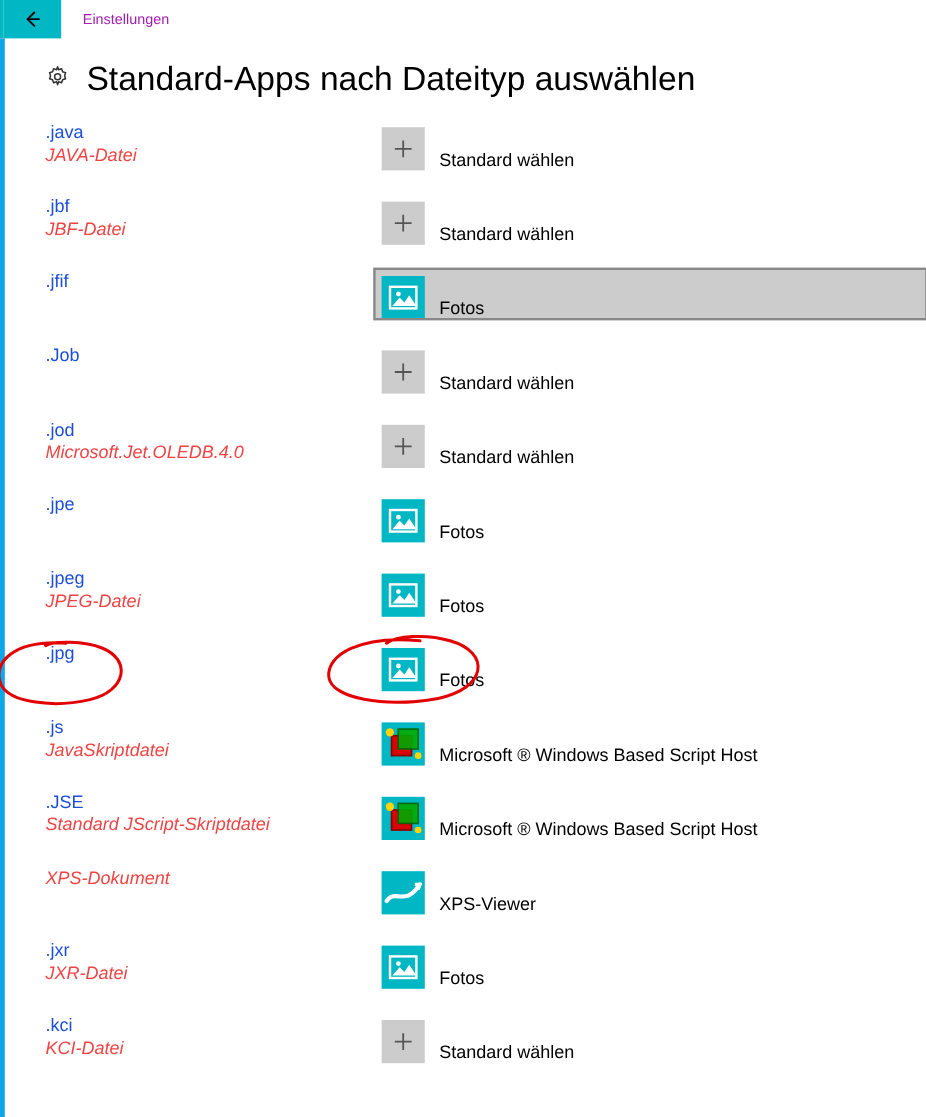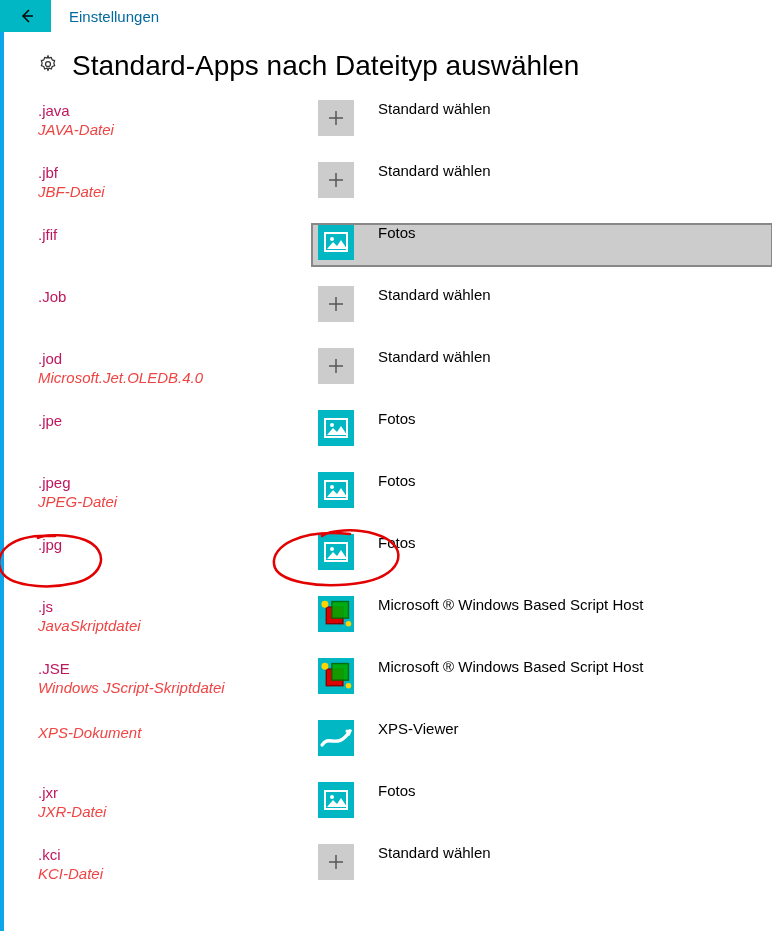--- a/index.html
+++ b/index.html
@@ -21,22 +21,22 @@
       width: 48px;
       height: 32px;
       background: #00b7c3;
       display: flex;
       align-items: center;
       justify-content: center;
       cursor: pointer;
     }
     .back-btn svg { width: 16px; height: 16px; }
     .title-text {
-      font-size: 15px;
-      color: #0369a1;
+      font-size: 12px;
+      color: #a21caf;
       margin-left: 18px;
     }
     .content {
       padding: 18px 0 0 34px;
       border-left: 4px solid #0ea5e9;
       height: calc(100% - 32px);
       overflow: hidden;
     }
     .header-row {
       display: flex;
@@ -55,32 +55,32 @@
       align-items: flex-start;
       height: 62px;
       position: relative;
     }
     .ext-col {
       width: 280px;
       padding-top: 2px;
     }
     .ext-name {
       font-size: 15px;
-      color: #be185d;
+      color: #1d4ed8;
     }
     .ext-desc {
       font-size: 15px;
       color: #ef4444;
       margin-top: 2px;
       font-style: italic;
     }
     .app-col {
       display: flex;
-      align-items: flex-start;
-      gap: 24px;
+      align-items: flex-end;
+      gap: 12px;
       height: 42px;
       flex: 1;
       padding-right: 0;
     }
     .app-col.selected {
       background: #cccccc;
       outline: 2px solid #888;
       outline-offset: -1px;
       margin-left: -6px;
       padding-left: 6px;
@@ -272,21 +272,21 @@
               <circle cx="5" cy="6" r="2.5" fill="#ffd400"></circle>
               <circle cx="22" cy="20" r="2" fill="#ffd400"></circle>
             </svg>
           </div>
           <div class="app-label">Microsoft ® Windows Based Script Host</div>
         </div>
       </div>
       <div class="row">
         <div class="ext-col">
           <div class="ext-name">.JSE</div>
-          <div class="ext-desc">Windows JScript-Skriptdatei</div>
+          <div class="ext-desc">Standard JScript-Skriptdatei</div>
         </div>
         <div class="app-col">
           <div class="app-icon script">
             <svg viewBox="0 0 26 26">
               <rect x="6" y="8" width="12" height="12" fill="#d00" stroke="#800" stroke-width="1"></rect>
               <rect x="10" y="4" width="12" height="12" fill="#0a0" stroke="#060" stroke-width="1" opacity="0.9"></rect>
               <circle cx="5" cy="6" r="2.5" fill="#ffd400"></circle>
               <circle cx="22" cy="20" r="2" fill="#ffd400"></circle>
             </svg>
           </div>

